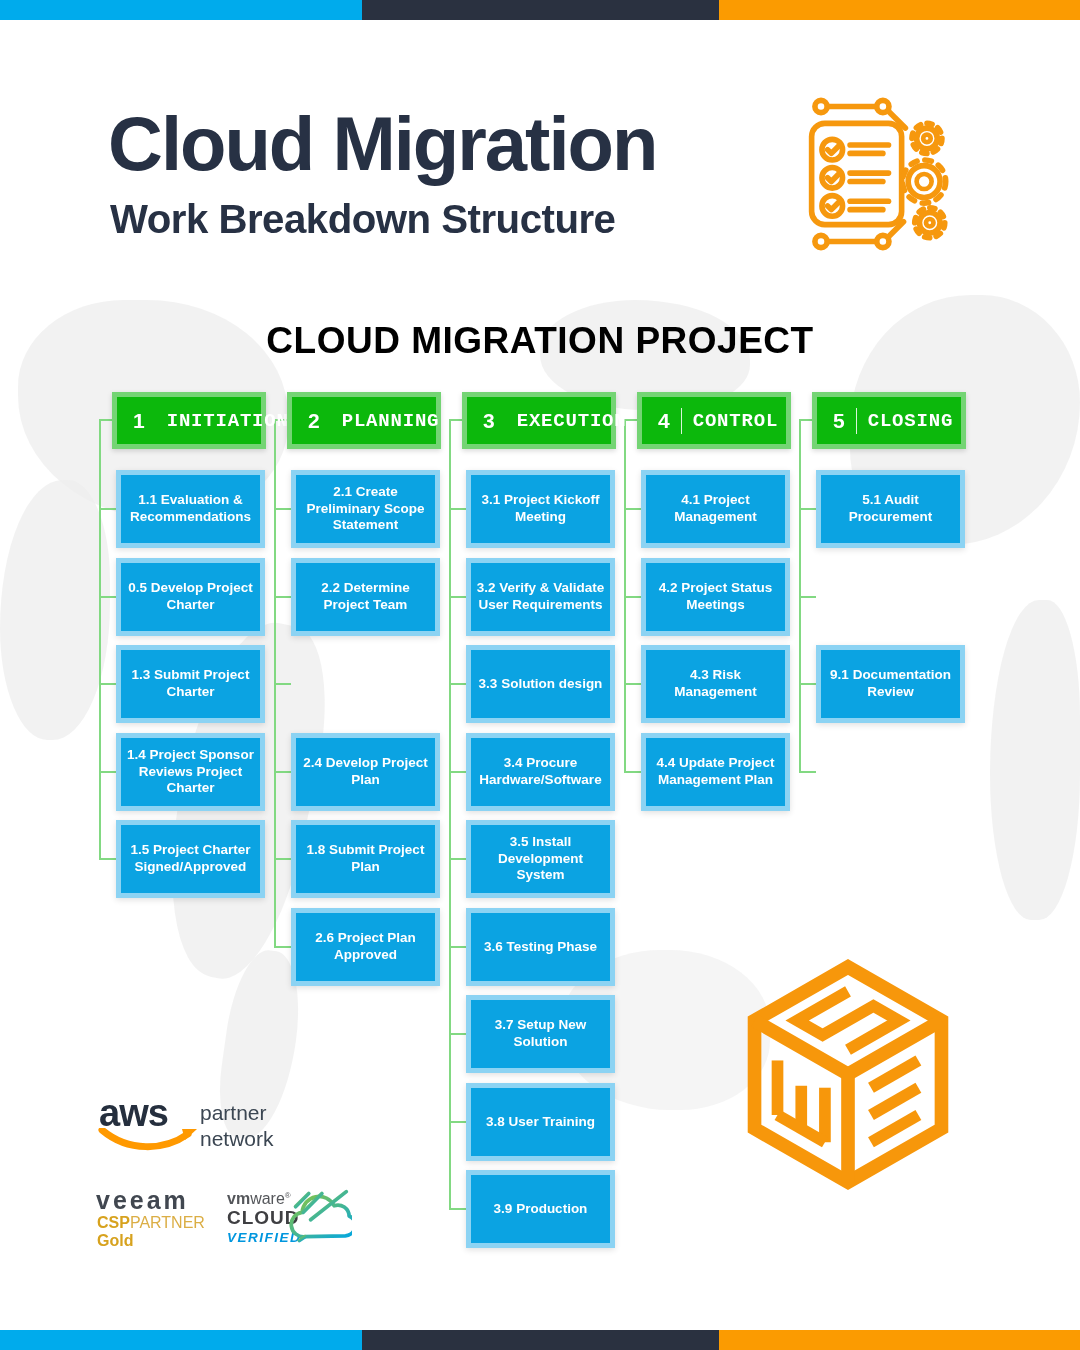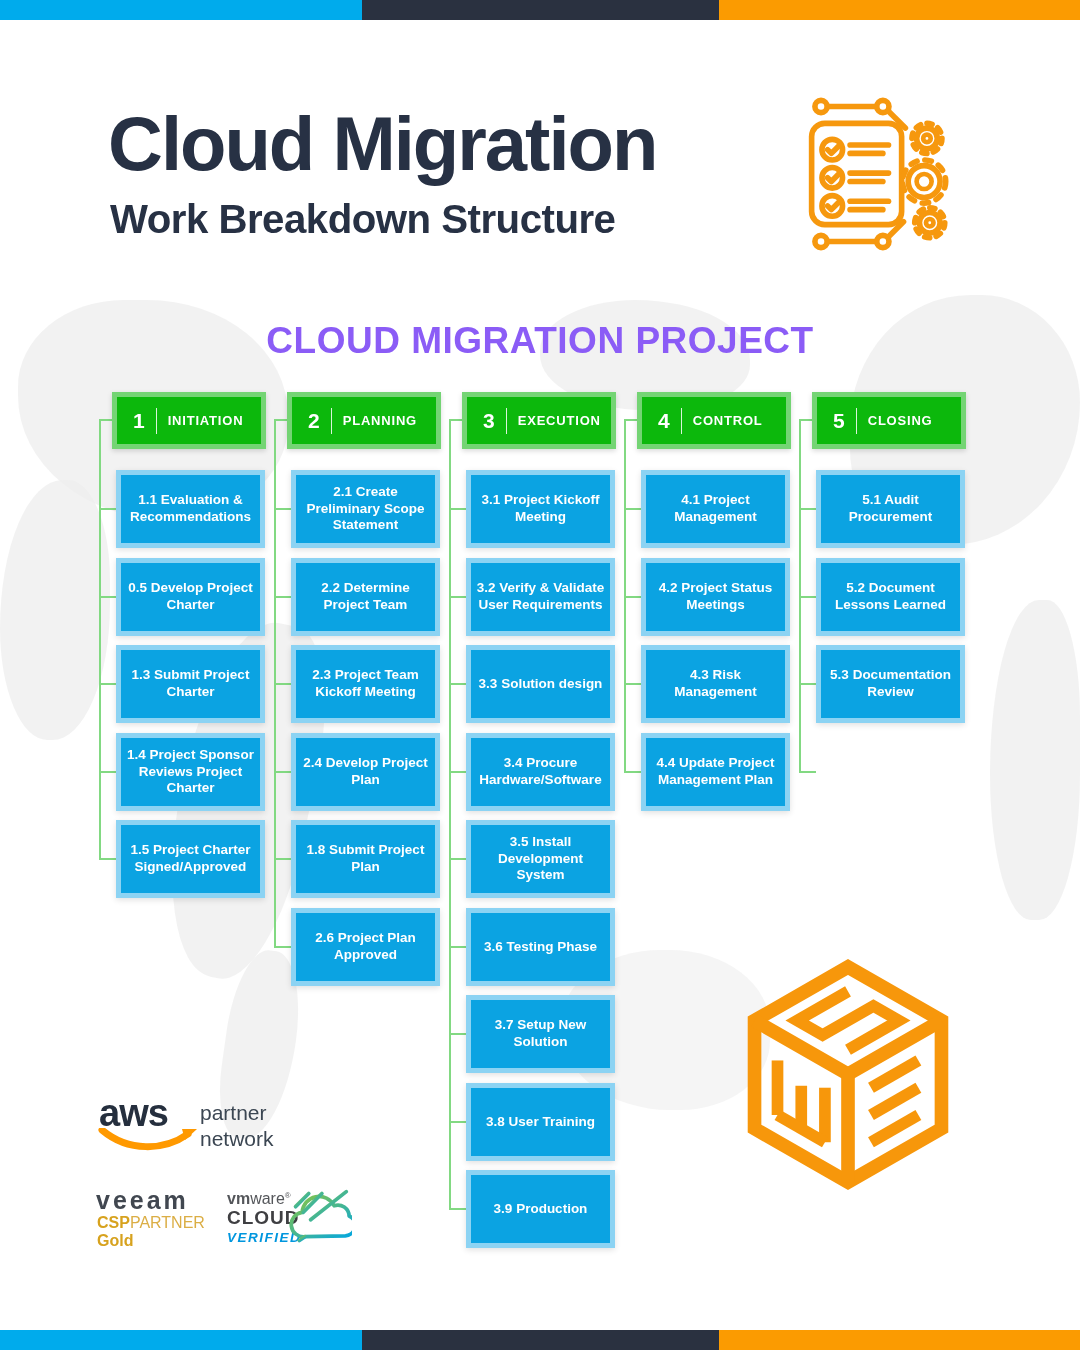--- a/index.html
+++ b/index.html
@@ -16,32 +16,32 @@
   .map-bg{position:absolute;inset:0;z-index:0;}
   .blob{position:absolute;background:#EDEDED;opacity:.75;}
   
   .title{position:absolute;left:108px;top:100px;font-size:76px;font-weight:700;
          color:#273144;letter-spacing:-2px;z-index:2;}
   .subtitle{position:absolute;left:110px;top:196px;font-size:41px;font-weight:700;
          color:#273144;letter-spacing:-.5px;transform:scaleX(.98);transform-origin:left;z-index:2;}
   .checklist-icon{position:absolute;left:806px;top:94px;z-index:2;}
   
   .project-label{position:absolute;left:0;top:320px;width:1080px;text-align:center;
-         font-size:37px;font-weight:700;color:#8b5cf6;letter-spacing:.5px;z-index:2;}
+         font-size:37px;font-weight:700;color:#000000;letter-spacing:.5px;z-index:2;}
   
   .tree{position:absolute;inset:0;z-index:1;}
   .vline,.hline{position:absolute;background:#82D982;}
   .vline{width:2px;}
   .hline{height:2px;}
   .phase{position:absolute;top:392px;width:154px;height:57px;box-sizing:border-box;
          border:5px solid #74D474;background:#0CB80C;display:flex;align-items:center;
          padding-left:16px;box-shadow:0 2px 5px rgba(0,0,0,.15);}
   .phase .num{color:#fff;font-size:21px;font-weight:700;}
   .phase .vdiv{width:1px;height:26px;background:rgba(255,255,255,.85);margin:0 11px;}
-  .phase .plabel{color:#fff;font-size:13px;font-weight:700;letter-spacing:.8px;}
+  .phase .plabel{color:#fff;font-size:19px;font-weight:700;letter-spacing:.8px;font-family:Liberation Mono, monospace;}
   .task{position:absolute;width:149px;height:78px;box-sizing:border-box;
         border:5px solid #8CD3F3;background:#0BA3E2;display:flex;align-items:center;
         justify-content:center;text-align:center;color:#fff;font-size:13.5px;
         font-weight:700;line-height:1.24;padding:2px 5px;
         box-shadow:0 2px 6px rgba(0,0,0,.12);}
   
   .aws-wordmark{position:absolute;left:99px;top:1092px;font-size:38px;font-weight:700;
         color:#252F3E;letter-spacing:-1px;z-index:2;}
   .aws-smile{position:absolute;left:98px;top:1128px;z-index:2;}
   .aws-caption{position:absolute;left:200px;top:1100px;font-size:21px;color:#3B4652;
@@ -212,43 +212,41 @@
     </div>
 
     <div class="task" style="left:116px;top:470px">1.1 Evaluation &amp; Recommendations</div>
     <div class="task" style="left:116px;top:558px">0.5 Develop Project Charter</div>
     <div class="task" style="left:116px;top:645px">1.3 Submit Project Charter</div>
     <div class="task" style="left:116px;top:733px">1.4 Project Sponsor Reviews Project Charter</div>
     <div class="task" style="left:116px;top:820px">1.5 Project Charter Signed/Approved</div>
 
     <div class="task" style="left:291px;top:470px">2.1 Create Preliminary Scope Statement</div>
     <div class="task" style="left:291px;top:558px">2.2 Determine Project Team</div>
-    <div class="task" style="left:291px;top:645px">2.3 Project Team Kickoff Meeting</div>
     <div class="task" style="left:291px;top:733px">2.4 Develop Project Plan</div>
     <div class="task" style="left:291px;top:820px">1.8 Submit Project Plan</div>
     <div class="task" style="left:291px;top:908px">2.6 Project Plan Approved</div>
 
     <div class="task" style="left:466px;top:470px">3.1 Project Kickoff Meeting</div>
     <div class="task" style="left:466px;top:558px">3.2 Verify &amp; Validate User Requirements</div>
     <div class="task" style="left:466px;top:645px">3.3 Solution design</div>
     <div class="task" style="left:466px;top:733px">3.4 Procure Hardware/Software</div>
     <div class="task" style="left:466px;top:820px">3.5 Install Development System</div>
     <div class="task" style="left:466px;top:908px">3.6 Testing Phase</div>
     <div class="task" style="left:466px;top:995px">3.7 Setup New Solution</div>
     <div class="task" style="left:466px;top:1083px">3.8 User Training</div>
     <div class="task" style="left:466px;top:1170px">3.9 Production</div>
 
     <div class="task" style="left:641px;top:470px">4.1 Project Management</div>
     <div class="task" style="left:641px;top:558px">4.2 Project Status Meetings</div>
     <div class="task" style="left:641px;top:645px">4.3 Risk Management</div>
     <div class="task" style="left:641px;top:733px">4.4 Update Project Management Plan</div>
 
     <div class="task" style="left:816px;top:470px">5.1 Audit Procurement</div>
-    <div class="task" style="left:816px;top:558px">5.2 Document Lessons Learned</div>
-    <div class="task" style="left:816px;top:645px">5.3 Documentation Review</div>
+    <div class="task" style="left:816px;top:645px">9.1 Documentation Review</div>
   </div>
 
   <div class="aws-wordmark">aws</div>
   <svg class="aws-smile" width="104" height="26" viewBox="0 0 104 26">
     <path d="M4 2 C30 24 66 23 90 6" fill="none" stroke="#FF9900" stroke-width="7" stroke-linecap="round"></path>
     <path d="M99 1 L87 12 L84 1 Z" fill="#FF9900"></path>
   </svg>
   <div class="aws-caption">
     <div>partner</div>
     <div>network</div>

